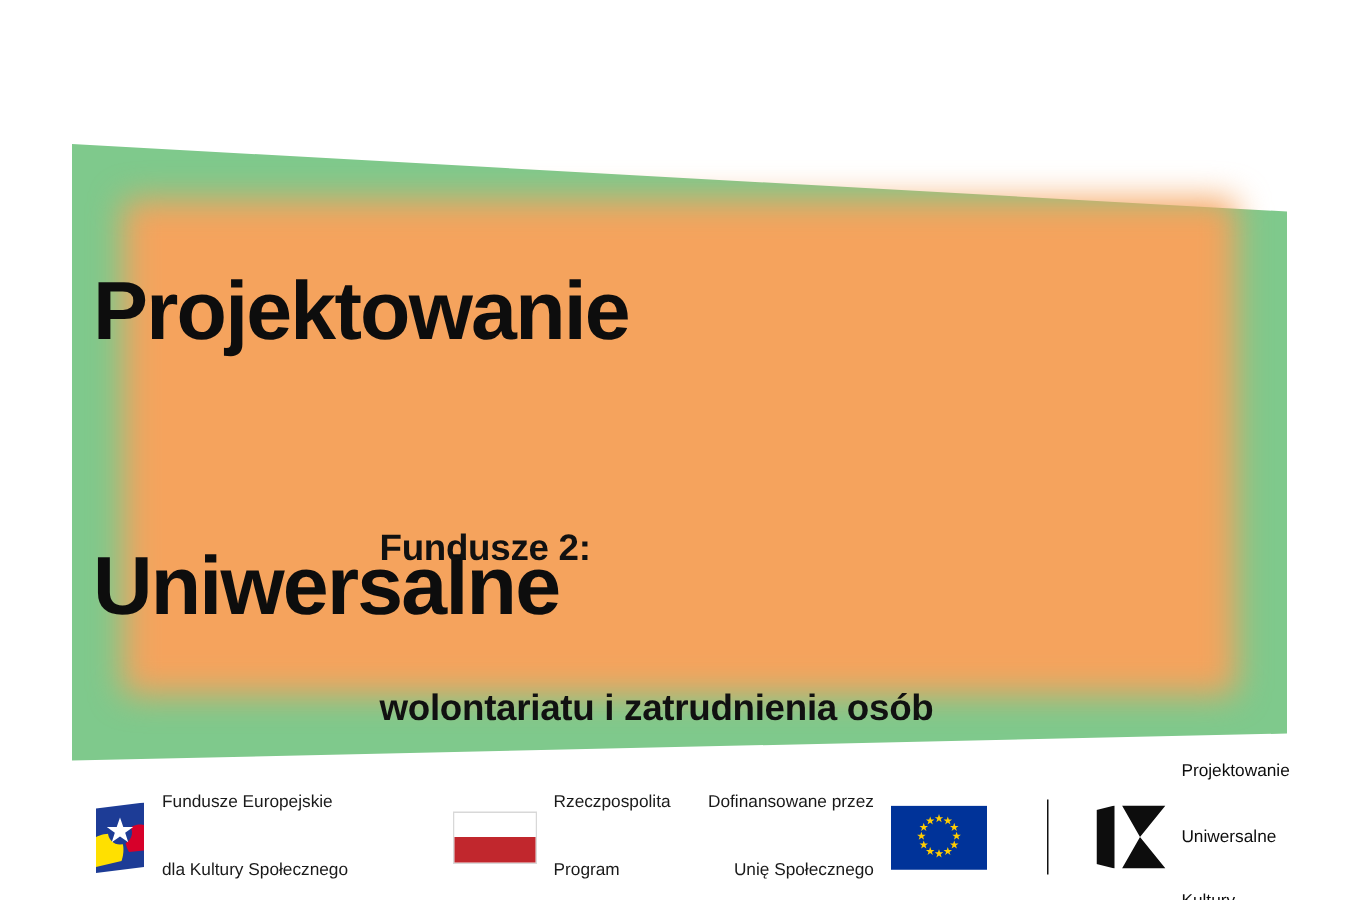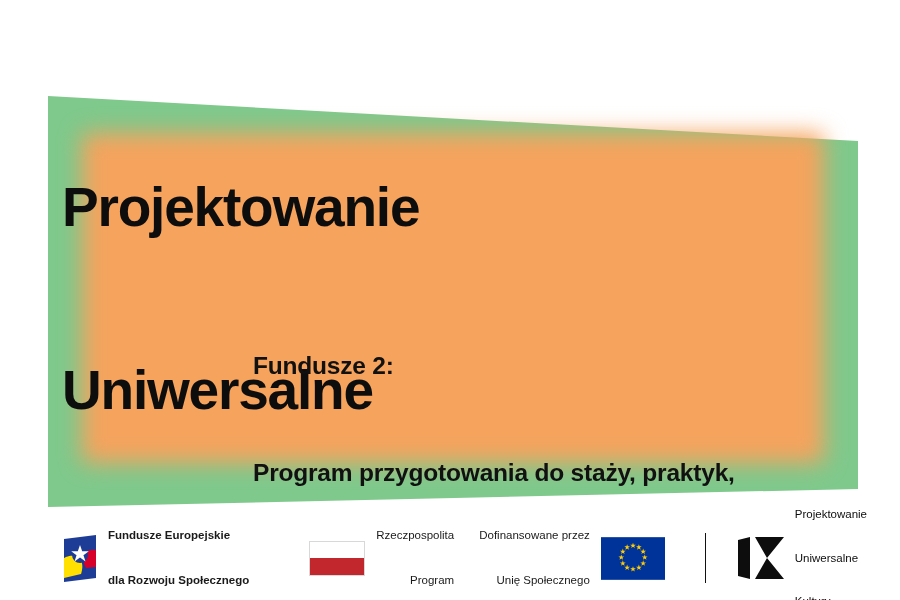--- a/index.html
+++ b/index.html
@@ -102,26 +102,26 @@
   .logo-caption {
     font-size: 11px;
     line-height: 14px;
     color: #1a1a1a;
     white-space: pre;
     font-family: "Liberation Sans", sans-serif;
   }
   .cap-line { display: block; }
 
   
-  .fe-block { margin-right: 4px; font-weight: bold; }
+  .fe-block { margin-right: 14px; }
   .fe-mark { width: 36px; height: 47px; margin-right: 10px; flex: 0 0 auto; }
   .fe-caption { font-size: 11.5px; line-height: 15px; }
 
   
-  .rp-block { margin-left: 56px; text-align: right; }
+  .rp-block { margin-left: 56px; }
   .pl-flag {
     width: 56px; height: 35px;
     margin-right: 11px;
     flex: 0 0 auto;
     border: 1px solid #d8d8d8;
     box-sizing: border-box;
   }
   .pl-white { width: 100%; height: 50%; background: #ffffff; }
   .pl-red   { width: 100%; height: 50%; background: #C1272D; }
   .rp-caption { font-size: 11.5px; line-height: 15px; }
@@ -167,40 +167,39 @@
   <div class="orange-block"></div>
 
   <h1 class="headline">
     <span class="headline-line">Projektowanie</span>
     <span class="headline-line">Uniwersalne</span>
     <span class="headline-line">Kultury</span>
   </h1>
 
   <div class="body-copy">
     <span class="body-line">Fundusze 2:</span>
-    <span class="body-line">Program przygotowania do staży, praktyk,</span>
     <span class="body-line">wolontariatu i zatrudnienia osób</span>
     
     
   </div>
 
   <div class="footer">
     <div class="footer-inner">
 
       <div class="logo-block fe-block">
         <svg class="fe-mark" viewBox="0 0 72 94" aria-hidden="true">
           <polygon points="4,8 68,0 68,86 4,94" fill="#1D3C96"></polygon>
           <path d="M4,46 C4,46 22,36 34,46 C46,56 38,78 38,78 L4,86 Z" fill="#FFE000"></path>
           <path d="M68,30 C68,30 54,26 46,38 C38,50 48,66 48,66 L68,64 Z" fill="#D7002A"></path>
           <circle cx="36" cy="40" r="16" fill="#1D3C96"></circle>
           <polygon fill="#FFFFFF" points="36,20 40.4,32.6 53.6,32.6 42.9,40.4 47,53 36,45.2 25,53 29.1,40.4 18.4,32.6 31.6,32.6"></polygon>
         </svg>
         <div class="logo-caption fe-caption">
           <span class="cap-line">Fundusze Europejskie</span>
-          <span class="cap-line">dla Rozwoju Społecznego</span>
+          <span class="cap-line">dla Kultury Społecznego</span>
         </div>
       </div>
 
       <div class="logo-block rp-block">
         <div class="pl-flag">
           <div class="pl-white"></div>
           <div class="pl-red"></div>
         </div>
         <div class="logo-caption rp-caption">
           <span class="cap-line">Rzeczpospolita</span>

